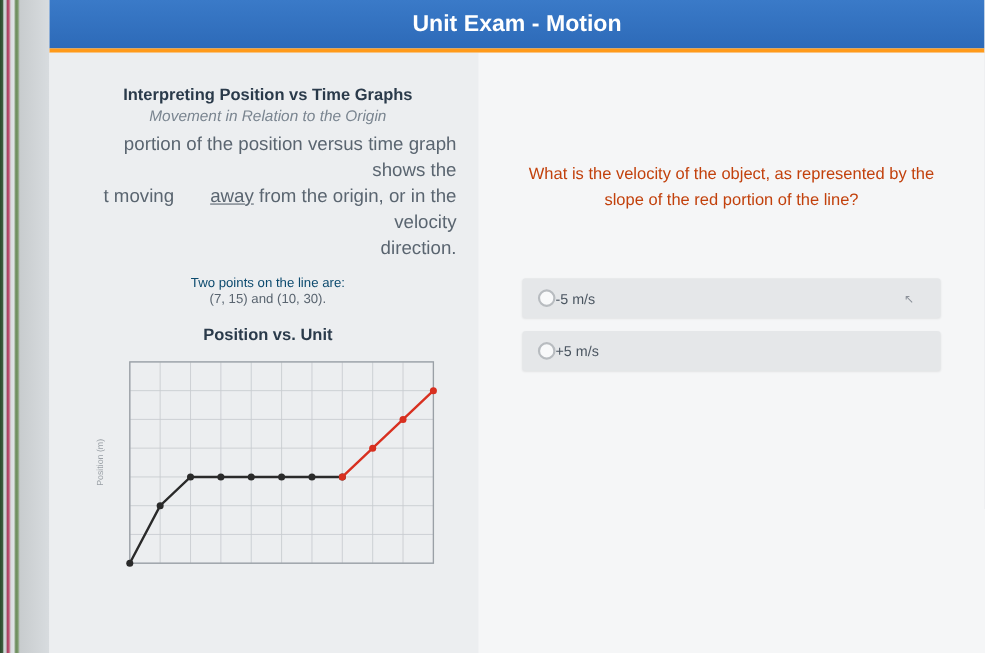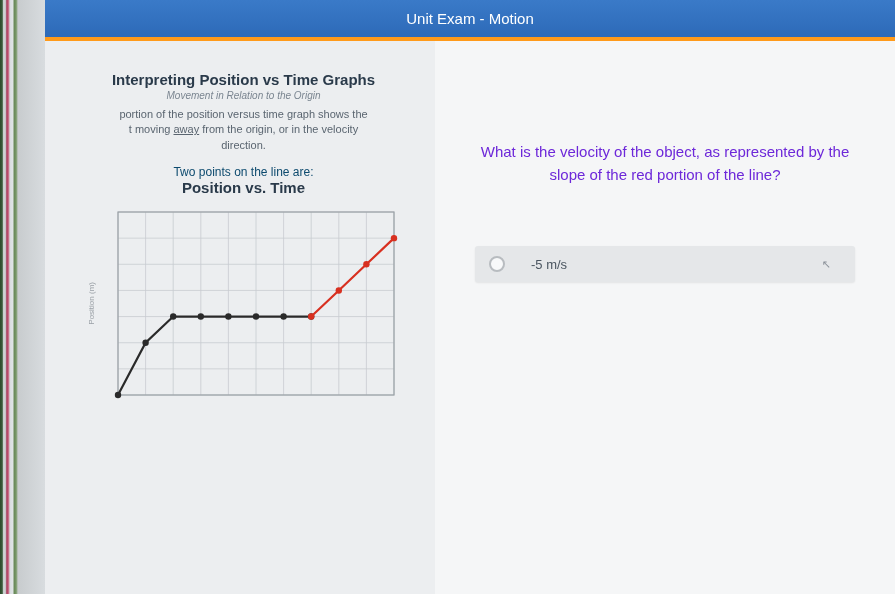--- a/index.html
+++ b/index.html
@@ -27,56 +27,56 @@
       flex: 1;
       display: flex;
       flex-direction: column;
       background: #f2f4f5;
     }
     .title-bar {
       background: linear-gradient(180deg, #3a7ac8 0%, #2d6ab8 100%);
       color: #fff;
       text-align: center;
       padding: 10px 0;
-      font-size: 15px;
-      font-weight: 400;
+      font-size: 21px;
+      font-weight: 700;
       border-bottom: 4px solid #ff9a1a;
     }
     .content {
       flex: 1;
       display: flex;
       background: #edeef0;
     }
     .left-panel {
       width: 390px;
       padding: 30px 20px 10px 27px;
       background: #eceef0;
     }
     .left-panel .h1 {
       font-size: 15px;
       font-weight: 700;
       color: #2a3a4a;
       text-align: center;
       margin-bottom: 2px;
     }
     .left-panel .h2 {
-      font-size: 10px;
+      font-size: 14px;
       font-style: italic;
       color: #7a8590;
       text-align: center;
       margin-bottom: 6px;
     }
     .left-panel .desc {
-      font-size: 11px;
+      font-size: 17px;
       color: #5a6570;
-      text-align: center;
+      text-align: right;
       line-height: 1.4;
       margin-bottom: 12px;
     }
-    .left-panel .desc u { text-decoration: underline; }
+    .left-panel .desc u { text-decoration: underline; margin-left: 28px; }
     .left-panel .calc {
       font-size: 13px;
       color: #5a6570;
       text-align: center;
       margin-bottom: 8px;
     }
     .left-panel .points-label {
       font-size: 12px;
       color: #0c4a6e;
       text-align: center;
@@ -107,38 +107,38 @@
       margin-right: 4px;
     }
     svg.chart { background: transparent; }
     .right-panel {
       flex: 1;
       padding: 40px 30px 10px 30px;
       background: #f5f6f7;
     }
     .question {
       font-size: 15px;
-      color: #6d28d9;
+      color: #c2410c;
       text-align: center;
       line-height: 1.5;
       margin: 60px 0 60px 0;
     }
     .options {
       display: flex;
       flex-direction: column;
       gap: 12px;
       padding: 0 10px;
     }
     .option {
       background: #e5e7e9;
       border-radius: 3px;
       padding: 10px 14px;
       display: flex;
       align-items: center;
-      gap: 26px;
+      gap: 0;
       cursor: pointer;
       box-shadow: 0 1px 2px rgba(0,0,0,0.08);
     }
     .option .radio {
       width: 16px;
       height: 16px;
       border: 2px solid #b8bcc0;
       border-radius: 50%;
       background: #f8f9fa;
       flex-shrink: 0;
@@ -163,21 +163,22 @@
   <div class="content">
     <div class="left-panel">
       <div class="h1">Interpreting Position vs Time Graphs</div>
       <div class="h2">Movement in Relation to the Origin</div>
       <div class="desc">
         <span>portion of the position versus time graph shows the</span><br>
         <span>t moving </span><u>away</u><span> from the origin, or in the velocity</span><br>
         <span>direction.</span>
       </div>
       <div class="points-label">Two points on the line are:</div>
-      <div class="chart-title">Position vs. Time</div>
+      <div class="points-val">(7, 15) and (10, 30).</div>
+      <div class="chart-title">Position vs. Unit</div>
       <div class="chart-holder">
         <div class="ylabel">Position (m)</div>
         <svg class="chart" width="300" height="195" viewBox="0 0 300 195">
             <line x1="18" y1="6" x2="18" y2="189" stroke="#c8ccd0" stroke-width="0.8"></line>
             <line x1="45.6" y1="6" x2="45.6" y2="189" stroke="#c8ccd0" stroke-width="0.8"></line>
             <line x1="73.2" y1="6" x2="73.2" y2="189" stroke="#c8ccd0" stroke-width="0.8"></line>
             <line x1="100.8" y1="6" x2="100.8" y2="189" stroke="#c8ccd0" stroke-width="0.8"></line>
             <line x1="128.4" y1="6" x2="128.4" y2="189" stroke="#c8ccd0" stroke-width="0.8"></line>
             <line x1="156" y1="6" x2="156" y2="189" stroke="#c8ccd0" stroke-width="0.8"></line>
             <line x1="183.6" y1="6" x2="183.6" y2="189" stroke="#c8ccd0" stroke-width="0.8"></line>
@@ -212,16 +213,20 @@
       </div>
     </div>
     <div class="right-panel">
       <div class="question">What is the velocity of the object, as represented by the slope of the red portion of the line?</div>
       <div class="options">
         <div class="option">
           <span class="radio"></span>
           <span class="text">-5 m/s</span>
           <span class="cursor">↖</span>
         </div>
+        <div class="option">
+          <span class="radio"></span>
+          <span class="text">+5 m/s</span>
+        </div>
       </div>
     </div>
   </div>
 </div>
 
 </body></html>

